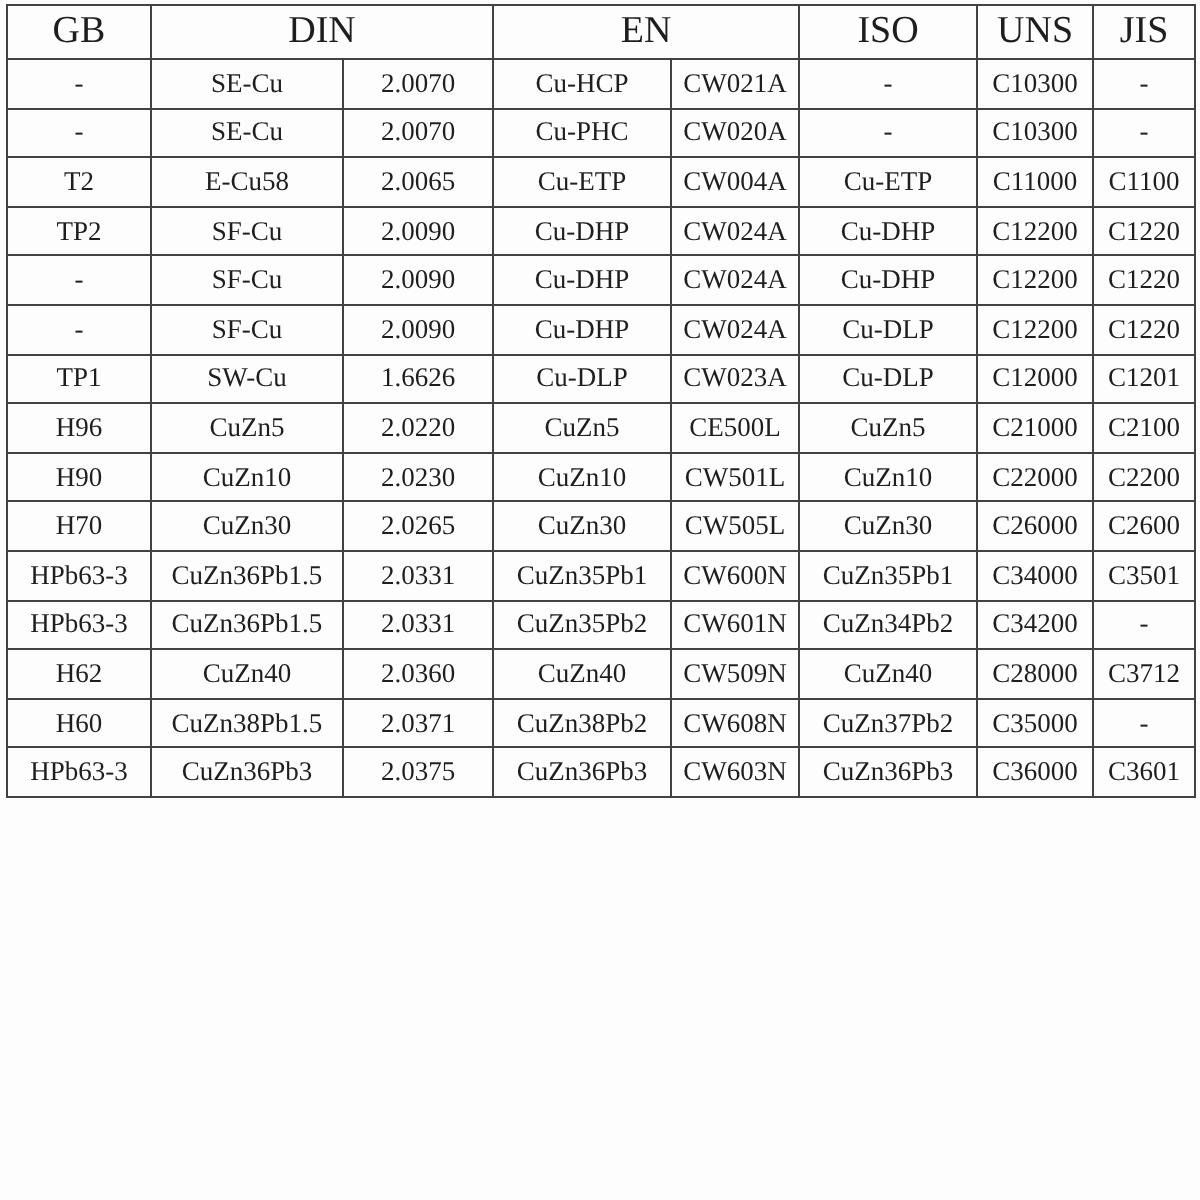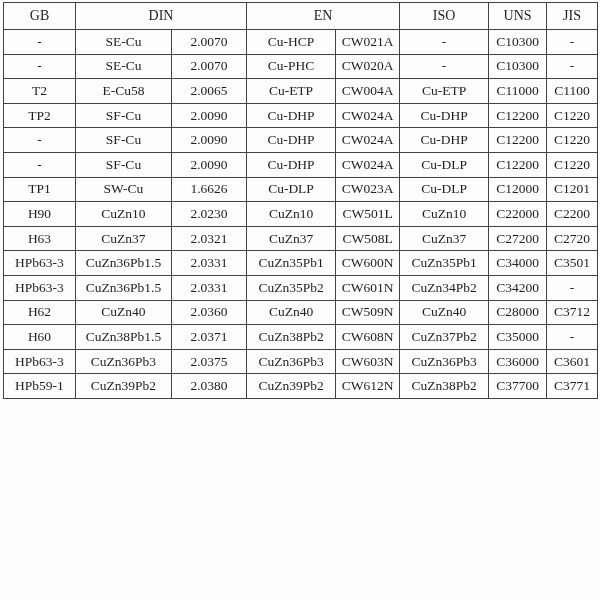--- a/index.html
+++ b/index.html
@@ -29,21 +29,21 @@
     border: 1px solid var(--border);
     text-align: center;
     vertical-align: middle;
     color: var(--text);
     white-space: nowrap;
     overflow: hidden;
     padding: 0 2px;
   }
   th {
     font-weight: normal;
-    font-size: 14px;
+    font-size: 19px;
     height: 27px;
   }
   td {
     font-size: 13.5px;
     height: 24.6px;
   }
 </style>
 </head>
 <body>
 
@@ -134,38 +134,48 @@
           <td>TP1</td>
           <td>SW-Cu</td>
           <td>1.6626</td>
           <td>Cu-DLP</td>
           <td>CW023A</td>
           <td>Cu-DLP</td>
           <td>C12000</td>
           <td>C1201</td>
         </tr>
         <tr>
+          <td>H96</td>
+          <td>CuZn5</td>
+          <td>2.0220</td>
+          <td>CuZn5</td>
+          <td>CE500L</td>
+          <td>CuZn5</td>
+          <td>C21000</td>
+          <td>C2100</td>
+        </tr>
+        <tr>
           <td>H90</td>
           <td>CuZn10</td>
           <td>2.0230</td>
           <td>CuZn10</td>
           <td>CW501L</td>
           <td>CuZn10</td>
           <td>C22000</td>
           <td>C2200</td>
         </tr>
         <tr>
-          <td>H63</td>
-          <td>CuZn37</td>
-          <td>2.0321</td>
-          <td>CuZn37</td>
-          <td>CW508L</td>
-          <td>CuZn37</td>
-          <td>C27200</td>
-          <td>C2720</td>
+          <td>H70</td>
+          <td>CuZn30</td>
+          <td>2.0265</td>
+          <td>CuZn30</td>
+          <td>CW505L</td>
+          <td>CuZn30</td>
+          <td>C26000</td>
+          <td>C2600</td>
         </tr>
         <tr>
           <td>HPb63-3</td>
           <td>CuZn36Pb1.5</td>
           <td>2.0331</td>
           <td>CuZn35Pb1</td>
           <td>CW600N</td>
           <td>CuZn35Pb1</td>
           <td>C34000</td>
           <td>C3501</td>
@@ -203,25 +213,15 @@
         <tr>
           <td>HPb63-3</td>
           <td>CuZn36Pb3</td>
           <td>2.0375</td>
           <td>CuZn36Pb3</td>
           <td>CW603N</td>
           <td>CuZn36Pb3</td>
           <td>C36000</td>
           <td>C3601</td>
         </tr>
-        <tr>
-          <td>HPb59-1</td>
-          <td>CuZn39Pb2</td>
-          <td>2.0380</td>
-          <td>CuZn39Pb2</td>
-          <td>CW612N</td>
-          <td>CuZn38Pb2</td>
-          <td>C37700</td>
-          <td>C3771</td>
-        </tr>
       </tbody>
   </table>
 </div>
 
 </body></html>

